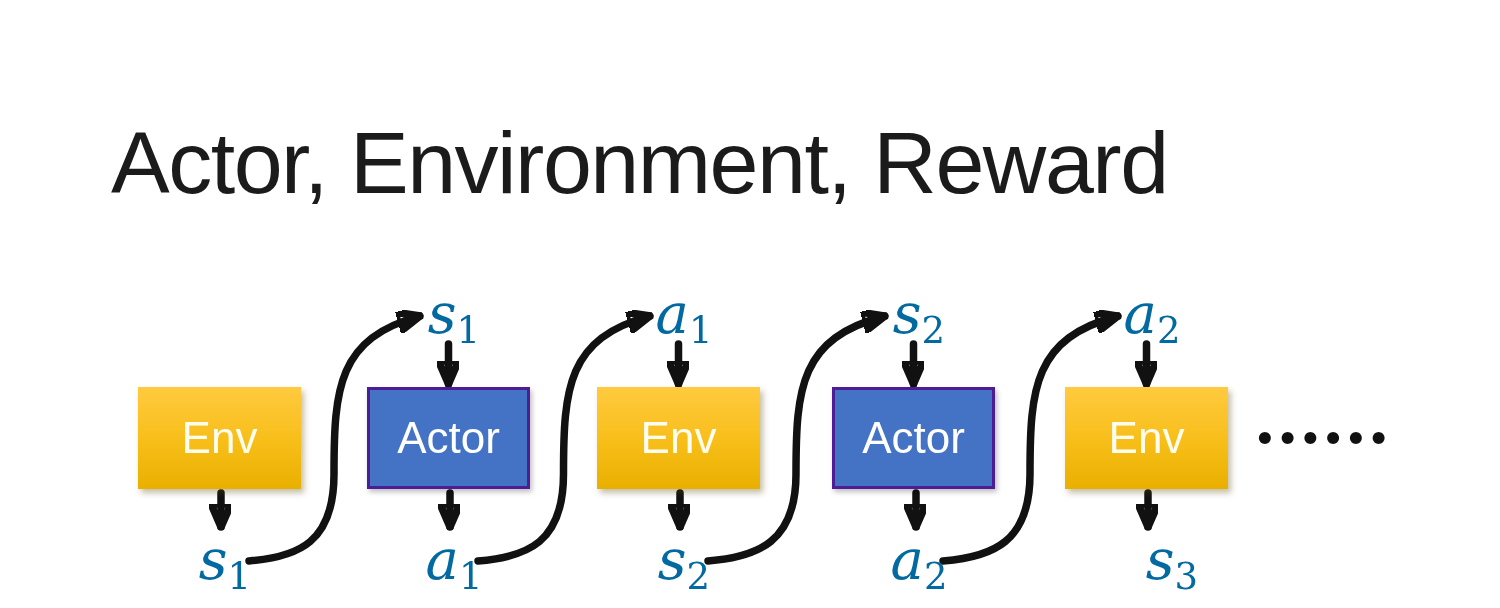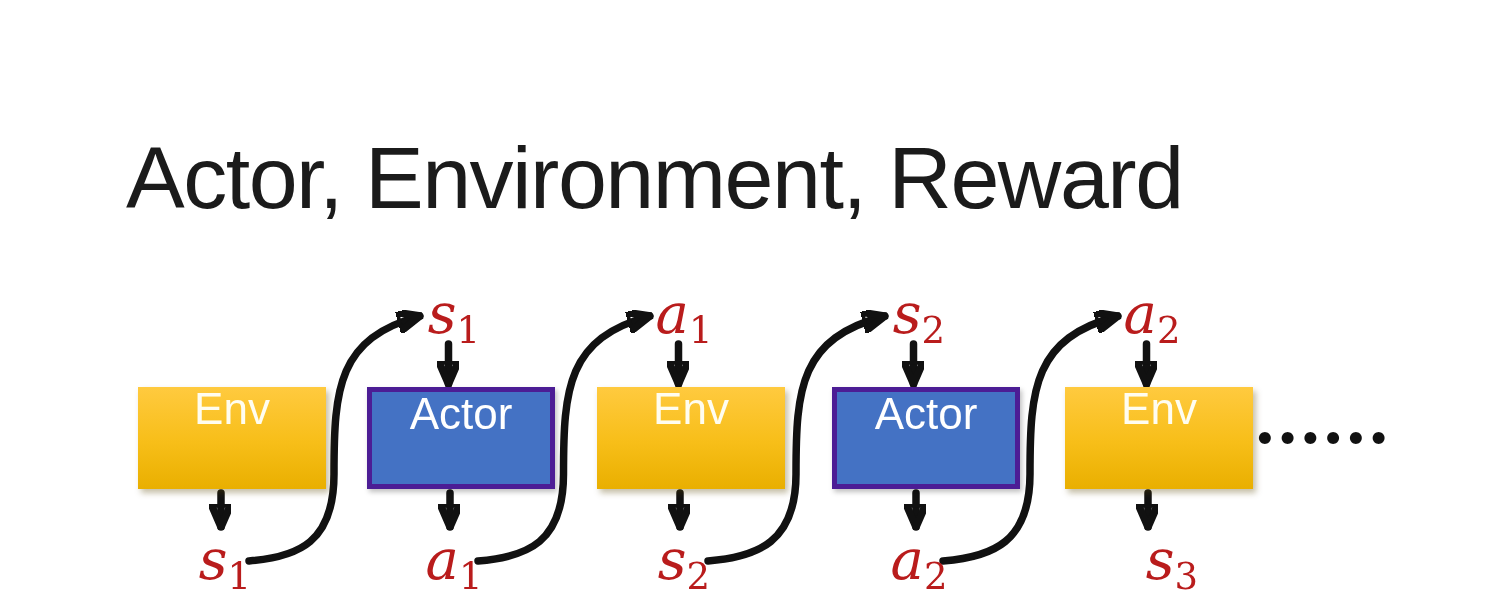--- a/index.html
+++ b/index.html
@@ -1,44 +1,44 @@
 <!DOCTYPE html>
 <html><head>
 <meta charset="utf-8">
 <style>
   html,body{margin:0;padding:0;background:#ffffff;}
   .slide{
     position:relative;width:1500px;height:608px;background:#ffffff;overflow:hidden;
     font-family:"Liberation Sans",sans-serif;
   }
   .title{
-    position:absolute;left:110px;top:116px;margin:16px;
+    position:absolute;left:110px;top:116px;margin:1px;
     font-size:88px;font-weight:300;letter-spacing:-1.5px;line-height:1.05;
     color:#1b1b1b;white-space:nowrap;
   }
   .arrow-layer{position:absolute;left:0;top:0;width:1500px;height:608px;}
   .arrow-layer path,.arrow-layer line{stroke:#111111;stroke-width:7.5;fill:none;stroke-linecap:round;}
   .box{
-    position:absolute;top:387px;width:188px;height:102px;box-sizing:border-box;
-    display:flex;justify-content:center;
+    position:absolute;top:387px;width:163px;height:102px;box-sizing:border-box;
+    display:flex;align-items:center;justify-content:center;
     font-size:44px;line-height:1;
   }
   .box.env{
     background:linear-gradient(180deg,#ffca3f 0%,#f7be18 55%,#e9af00 100%);
     color:#fffdf0;
     box-shadow:3px 4px 6px rgba(90,70,0,0.35);
   }
   .box.actor{
-    background:#4472c4;border:5px solid #4c1d95;color:#ffffff;
+    background:#4472c4;border:3px solid #4c1d95;color:#ffffff;
     box-shadow:2px 3px 5px rgba(0,0,0,0.25);
   }
   .mlabel{
     position:absolute;transform:translateX(-50%);
     font-family:"DejaVu Serif","Liberation Serif",serif;font-style:italic;
-    font-size:56px;line-height:1;color:#b91c1c;white-space:nowrap;
+    font-size:56px;line-height:1;color:#0369a1;white-space:nowrap;
   }
   .mlabel .sub{
     font-size:37px;font-style:normal;vertical-align:-10px;letter-spacing:0;
   }
   .mlabel.top-row{top:286px;}
   .mlabel.bottom-row{top:532px;}
   .ellipsis{
     position:absolute;left:1254px;top:422px;
     font-family:"DejaVu Sans",sans-serif;font-weight:bold;
     font-size:34px;letter-spacing:1px;color:#111111;line-height:1;

